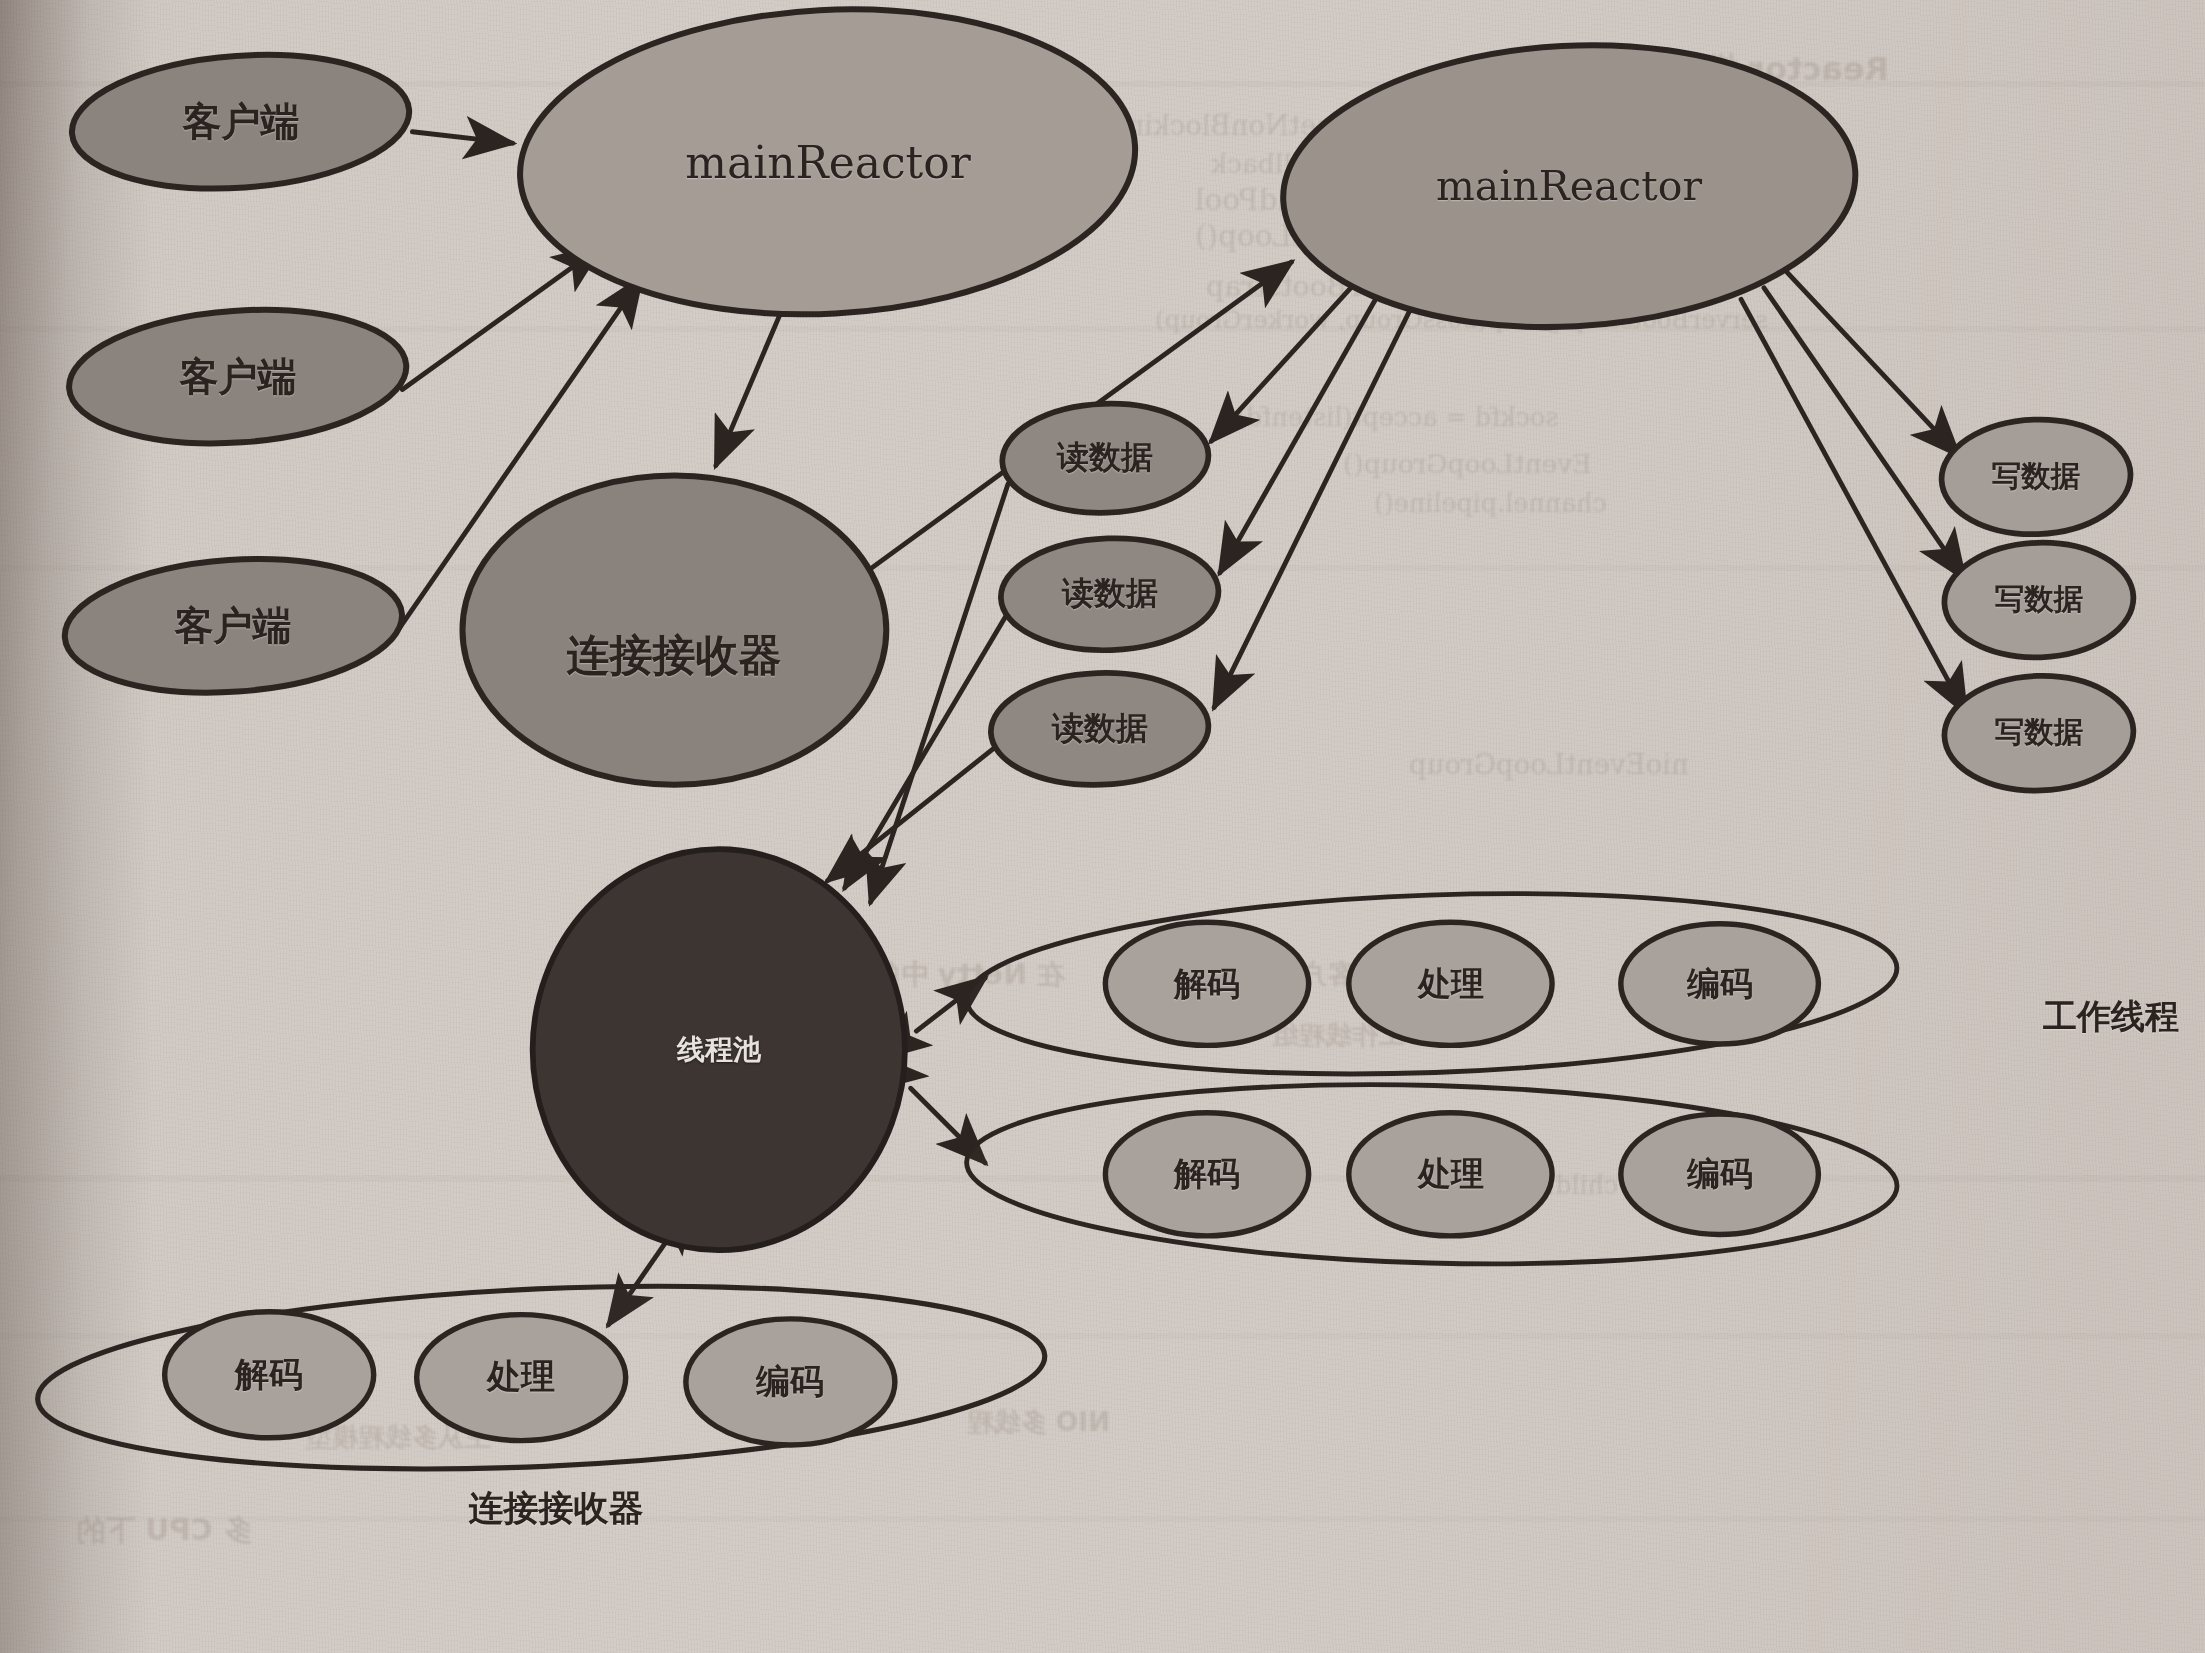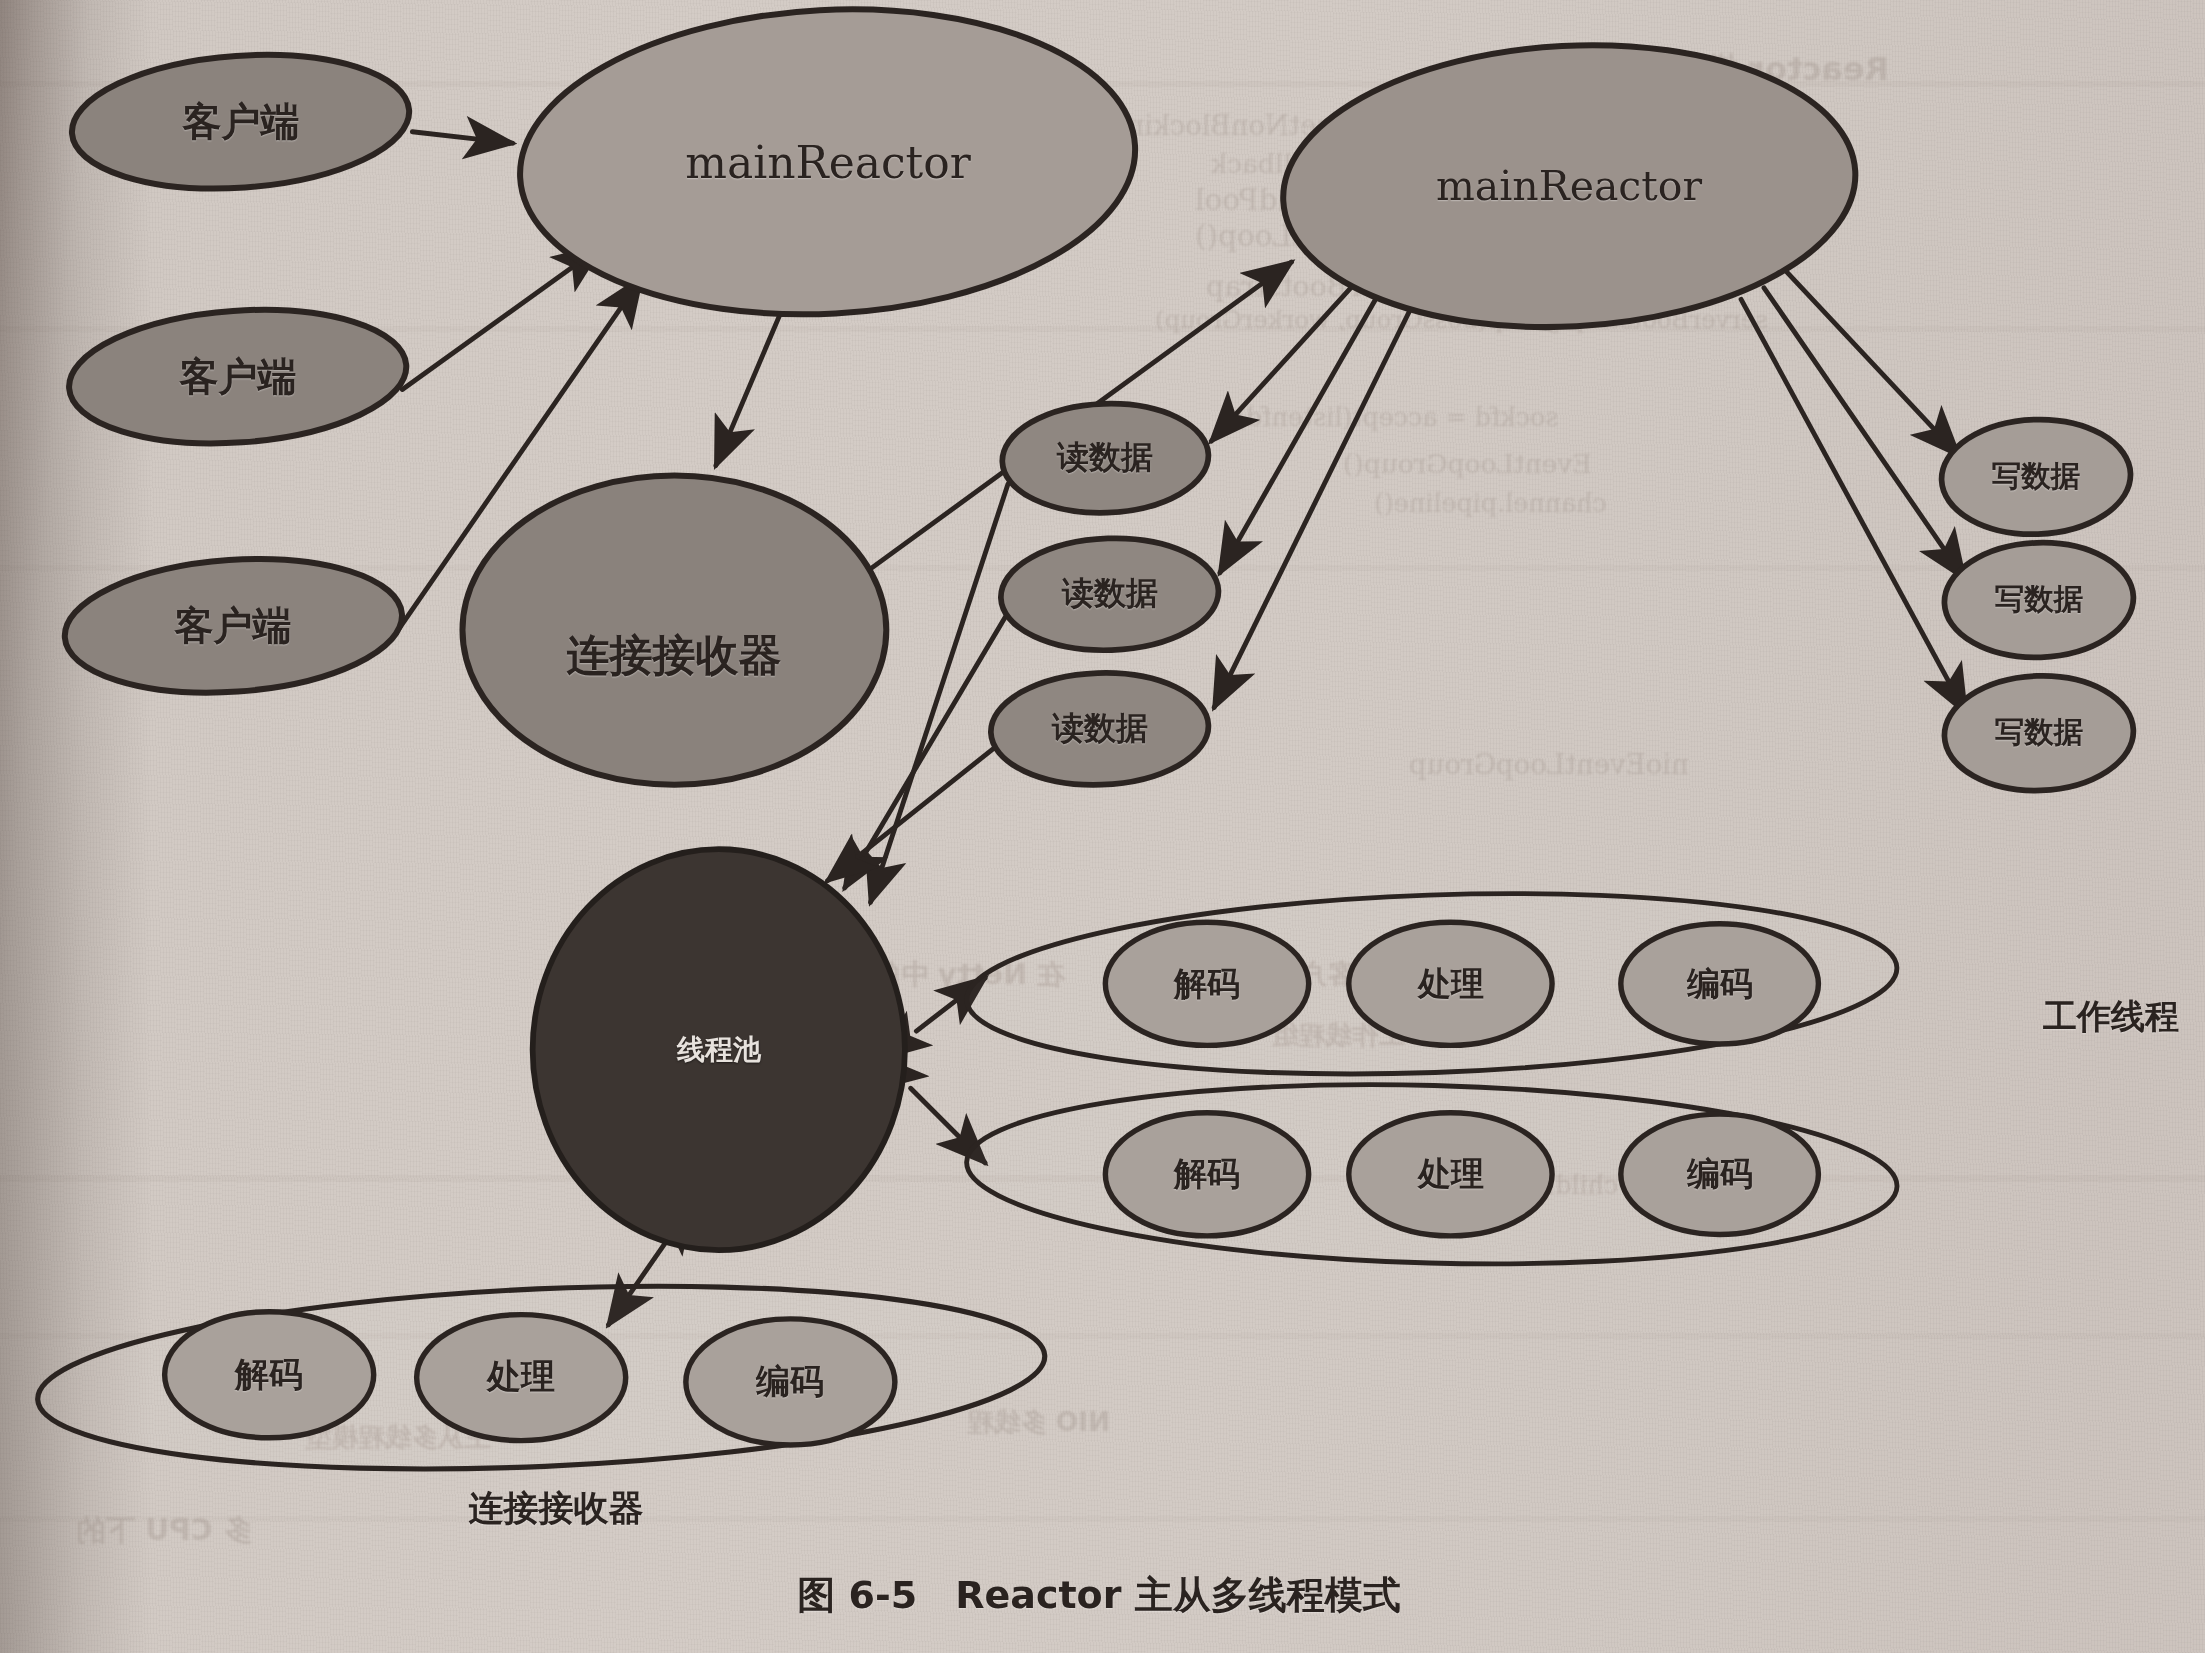--- a/index.html
+++ b/index.html
@@ -192,15 +192,14 @@
       <div class="lbl cn" style="left: 521px; top: 1377px; font-size: 34px;">处理</div>
       <div class="lbl cn" style="left: 790px; top: 1382px; font-size: 34px;">编码</div>
       <div class="lbl cn" style="left: 2091px; top: 1017px; font-size: 34px; margin-left: 20px;">工作线程</div>
       <div class="lbl cn" style="left: 556px; top: 1508px; font-size: 35px;">连接接收器</div>
     </div>
 
   <div id="grain"></div>
   <div id="bands"></div>
   <div id="gutter"></div>
 
-  <div class="lbl cn f-cap" style="left:1099px;top:1595px;font-size:38px;font-weight:600;">图 6-5　Reactor 主从多线程模式</div>
 </div>
 
 
 </body></html>

